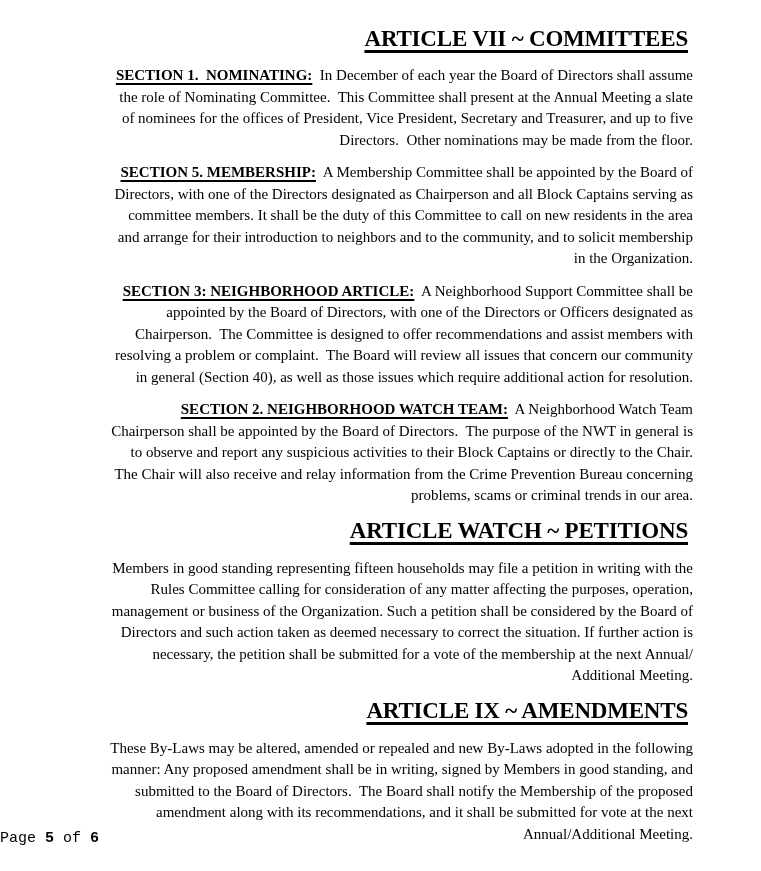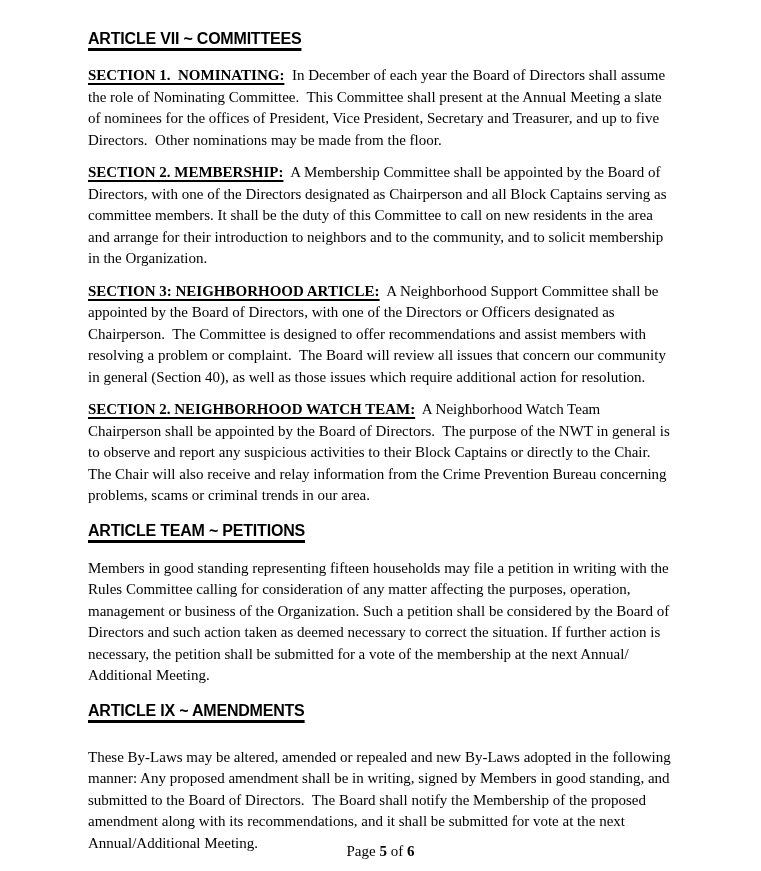--- a/index.html
+++ b/index.html
@@ -13,91 +13,90 @@
     height: 871px;
     background: #ffffff;
     color: #000000;
     overflow: hidden;
     box-sizing: border-box;
     padding: 26px 73px 0 88px;
     font-family: "Liberation Serif", "DejaVu Serif", serif;
     font-size: 15px;
   }
   .article-title {
-    font-family: Liberation Sans, sans-serif;
+    font-family: Liberation Serif, serif;
     font-weight: 700;
-    font-size: 16px;
+    font-size: 23px;
     line-height: 26px;
     letter-spacing: -0.2px;
-    text-align: left;
+    text-align: right;
     text-decoration: underline;
     text-decoration-thickness: 3px;
     text-underline-offset: 4px;
     margin: 0 0 13px 0;
     width: 600px;
   }
   .article-title.t2 { margin: 0 0 14px 0; }
-  .article-title.t3 { margin: 0 0 23px 0; }
+  .article-title.t3 { margin: 0 0 14px 0; }
   .para {
     margin: 0 0 11px 0;
     width: 605px;
     white-space: pre-wrap;
     font-size: 15px;
     line-height: 21.5px;
-    text-align: left;
+    text-align: right;
   }
   .sec-heading {
     font-weight: 700;
     text-decoration: underline;
     text-decoration-thickness: 1.5px;
     text-underline-offset: 2.5px;
   }
   .footer {
     position: absolute;
     left: 0;
     right: 0;
-    bottom: 12px;
-    text-align: center;
-    font-family: Liberation Serif, serif;
+    bottom: 24px;
+    font-family: Liberation Mono, monospace;
     font-size: 15px;
     line-height: 16px;
   }
   .footer .bold { font-weight: 700; }
 </style>
 </head>
 <body>
 
 <div class="page">
 
   <h1 class="article-title">ARTICLE VII ~ COMMITTEES</h1>
 
   <p class="para"><span class="sec-heading">SECTION 1.  NOMINATING:</span><span>  In December of each year the Board of Directors shall assume
 the role of Nominating Committee.  This Committee shall present at the Annual Meeting a slate
 of nominees for the offices of President, Vice President, Secretary and Treasurer, and up to five
 Directors.  Other nominations may be made from the floor.</span></p>
 
-  <p class="para"><span class="sec-heading">SECTION 2. MEMBERSHIP:</span><span>  A Membership Committee shall be appointed by the Board of
+  <p class="para"><span class="sec-heading">SECTION 5. MEMBERSHIP:</span><span>  A Membership Committee shall be appointed by the Board of
 Directors, with one of the Directors designated as Chairperson and all Block Captains serving as
 committee members. It shall be the duty of this Committee to call on new residents in the area
 and arrange for their introduction to neighbors and to the community, and to solicit membership
 in the Organization.</span></p>
 
   <p class="para"><span class="sec-heading">SECTION 3: NEIGHBORHOOD ARTICLE:</span><span>  A Neighborhood Support Committee shall be
 appointed by the Board of Directors, with one of the Directors or Officers designated as
 Chairperson.  The Committee is designed to offer recommendations and assist members with
 resolving a problem or complaint.  The Board will review all issues that concern our community
 in general (Section 40), as well as those issues which require additional action for resolution.</span></p>
 
   <p class="para"><span class="sec-heading">SECTION 2. NEIGHBORHOOD WATCH TEAM:</span><span>  A Neighborhood Watch Team
 Chairperson shall be appointed by the Board of Directors.  The purpose of the NWT in general is
 to observe and report any suspicious activities to their Block Captains or directly to the Chair.
 The Chair will also receive and relay information from the Crime Prevention Bureau concerning
 problems, scams or criminal trends in our area.</span></p>
 
-  <h1 class="article-title t2">ARTICLE TEAM ~ PETITIONS</h1>
+  <h1 class="article-title t2">ARTICLE WATCH ~ PETITIONS</h1>
 
   <p class="para">Members in good standing representing fifteen households may file a petition in writing with the
 Rules Committee calling for consideration of any matter affecting the purposes, operation,
 management or business of the Organization. Such a petition shall be considered by the Board of
 Directors and such action taken as deemed necessary to correct the situation. If further action is
 necessary, the petition shall be submitted for a vote of the membership at the next Annual/
 Additional Meeting.</p>
 
   <h1 class="article-title t3">ARTICLE IX ~ AMENDMENTS</h1>
 

